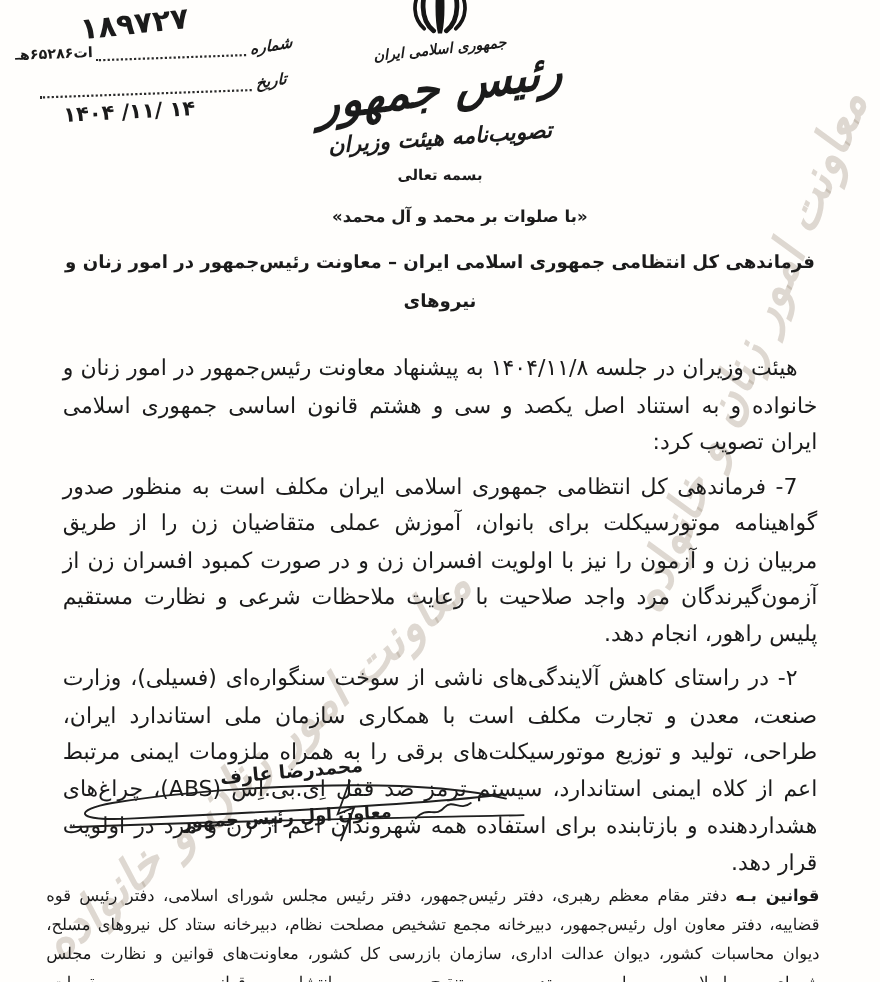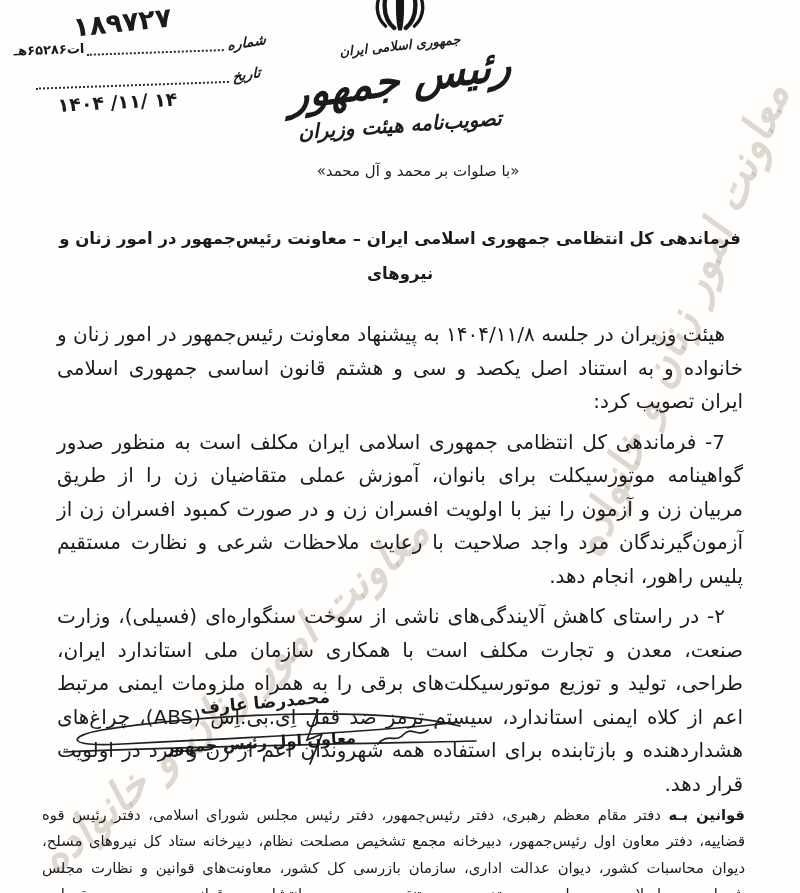--- a/index.html
+++ b/index.html
@@ -79,21 +79,21 @@
     margin-top:4px;line-height:1.1;
   }
   .doc-type{
     font-size:20px;font-weight:bold;font-style:italic;
     transform:rotate(-4deg);
     margin-top:10px;white-space:nowrap;
   }
   
   .bismillah{position:absolute;top:152px;left:0;right:0;text-align:center;}
   .bismillah .b1{font-size:13.5px;font-weight:bold;}
-  .bismillah .b2{font-size:15px;font-weight:normal;margin-top:10px;padding-left:36px;}
+  .bismillah .b2{font-size:15px;font-weight:bold;margin-top:20px;padding-left:36px;}
   
   .recipients{
     position:absolute;top:221px;left:40px;right:40px;
     text-align:center;font-weight:bold;font-size:16.5px;line-height:35px;
   }
   
   .body-text{
     position:absolute;top:318px;right:57px;left:57px;
     font-size:20px;line-height:33.5px;
     text-align:justify;
@@ -155,20 +155,21 @@
             <path d="M68 16 C76 26 76 42 65 52" stroke-width="3.5"></path>
           </g>
         </svg>
       </div>
       <div class="country">جمهوری اسلامی ایران</div>
       <div class="office">رئیس جمهور</div>
       <div class="doc-type">تصویب‌نامه هیئت وزیران</div>
     </div>
 
     <div class="bismillah">
+      <div class="b1">بسمه تعالی</div>
       <div class="b2">«با صلوات بر محمد و آل محمد»</div>
     </div>
 
     <div class="recipients">
       <div>فرماندهی کل انتظامی جمهوری اسلامی ایران – معاونت رئیس‌جمهور در امور زنان و نیروهای</div>
     </div>
 
     <div class="body-text">
       <p>هیئت وزیران در جلسه ۱۴۰۴/۱۱/۸ به پیشنهاد معاونت رئیس‌جمهور در امور زنان و خانواده و به استناد اصل یکصد و سی و هشتم قانون اساسی جمهوری اسلامی ایران تصویب کرد:</p>
       <p>7- فرماندهی کل انتظامی جمهوری اسلامی ایران مکلف است به منظور صدور گواهینامه موتورسیکلت برای بانوان، آموزش عملی متقاضیان زن را از طریق مربیان زن و آزمون را نیز با اولویت افسران زن و در صورت کمبود افسران زن از آزمون‌گیرندگان مرد واجد صلاحیت با رعایت ملاحظات شرعی و نظارت مستقیم پلیس راهور، انجام دهد.</p>

